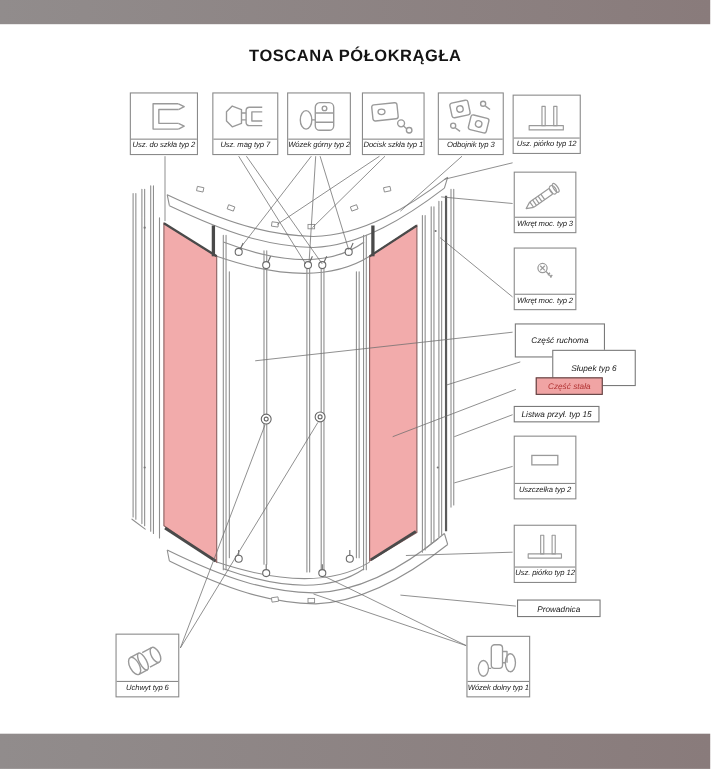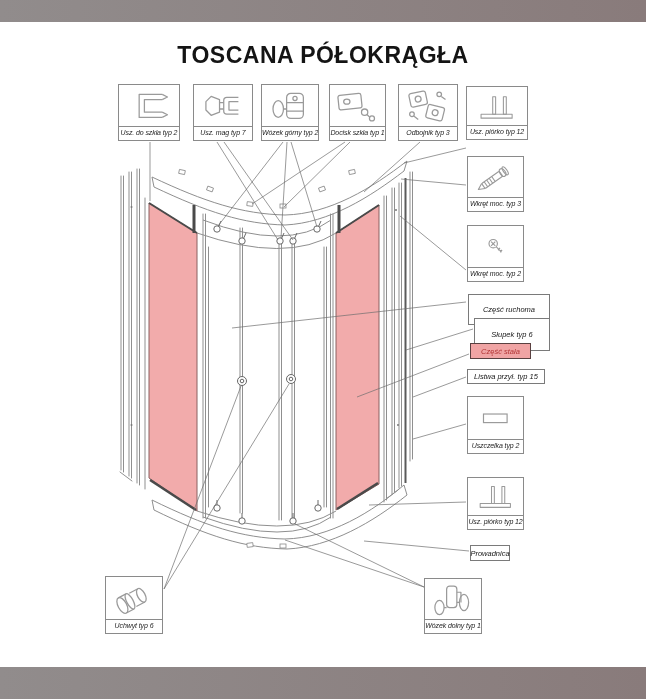--- a/index.html
+++ b/index.html
@@ -6,40 +6,40 @@
   .screen {
     position:relative; width:646px; height:699px; background:#ffffff;
     overflow:hidden; font-family:"Liberation Sans", sans-serif;
   }
   .band { position:absolute; left:0; width:100%;
     background:linear-gradient(90deg,#918c8c 0%,#897b7b 100%); }
   .band.top { top:0; height:22px; }
   .band.bottom { bottom:0; height:32px; }
   .title {
     position:absolute; top:42px; left:0; width:100%; text-align:center;
-    font-size:23px; font-weight:bold; letter-spacing:0.5px; color:#141414;
+    font-size:15px; font-weight:bold; letter-spacing:0.5px; color:#141414;
   }
   .diagram-svg { position:absolute; left:0; top:0; width:646px; height:699px; z-index:1; }
   .pbox {
     position:absolute; z-index:2; background:#fff; border:1px solid #8a8a8a;
     display:flex; flex-direction:column; box-sizing:border-box;
   }
   .pbox .icon-area { flex:1; display:flex; align-items:center; justify-content:center; overflow:hidden; }
   .pbox .icon-area svg { width:92%; height:92%; }
   .pbox .plabel {
     border-top:1px solid #8a8a8a; font-style:italic; font-size:7px; line-height:12px;
     height:13px; text-align:center; white-space:nowrap; overflow:hidden;
     color:#1c1c1c; letter-spacing:-0.1px;
   }
   .tag {
     position:absolute; z-index:2; background:#fff; border:1px solid #7a7a7a;
     font-style:italic; font-size:7.5px; display:flex; align-items:center; justify-content:center;
     color:#161616; box-sizing:border-box; white-space:nowrap;
   }
-  .tag.highlight { background:#f0a4a4; color:#b23434; border-color:#5a4040; }
+  .tag.highlight { background:#f0a4a4; color:#b23434; border-color:#5a4040;margin-left:17px; }
 </style>
 </head>
 <body>
 
 <div class="screen">
 
   <div class="band top"></div>
   <div class="band bottom"></div>
 
   <div class="title">TOSCANA PÓŁOKRĄGŁA</div>
@@ -257,21 +257,21 @@
       <svg viewBox="0 0 46 36" stroke="#9a9a9a" stroke-width="1.1" fill="none" stroke-linejoin="round">
         <circle cx="21" cy="15" r="4"></circle>
         <path d="M19,13 L23,17 M23,13 L19,17"></path>
         <path d="M24,18 L29,23 M25.5,21 L27.5,19 M27.5,23 L29.5,21"></path>
       </svg>
     </div>
     <div class="plabel">Wkręt moc. typ 2</div>
   </div>
 
   <div class="tag" style="left:468px;top:294px;width:82px;height:31px">Część ruchoma</div>
-  <div class="tag" style="left:474px;top:318px;width:76px;height:33px">Słupek typ 6</div>
+  <div class="tag" style="left:502px;top:318px;width:76px;height:33px">Słupek typ 6</div>
   <div class="tag highlight" style="left:470px;top:343px;width:61px;height:16px">Część stała</div>
   <div class="tag" style="left:467px;top:369px;width:78px;height:15px">Listwa przył. typ 15</div>
 
   <div class="pbox" style="left:467px;top:396px;width:57px;height:58px">
     <div class="icon-area">
       <svg viewBox="0 0 46 36" stroke="#9a9a9a" stroke-width="1.1" fill="none">
         <rect x="12" y="14" width="22" height="8"></rect>
       </svg>
     </div>
     <div class="plabel">Uszczelka typ 2</div>
@@ -281,21 +281,21 @@
     <div class="icon-area">
       <svg viewBox="0 0 46 36" stroke="#9a9a9a" stroke-width="1.1" fill="none" stroke-linejoin="round">
         <rect x="7" y="26" width="32" height="4"></rect>
         <rect x="19" y="8" width="3" height="18"></rect>
         <rect x="30" y="8" width="3" height="18"></rect>
       </svg>
     </div>
     <div class="plabel">Usz. piórko typ 12</div>
   </div>
 
-  <div class="tag" style="left:470px;top:545px;width:40px;height:16px">Prowadnica</div>
+  <div class="tag" style="left:470px;top:545px;width:76px;height:16px">Prowadnica</div>
 
   <div class="pbox" style="left:105px;top:576px;width:58px;height:58px">
     <div class="icon-area">
       <svg viewBox="0 0 46 36" stroke="#9a9a9a" stroke-width="1.2" fill="none" stroke-linejoin="round">
         <g transform="rotate(-28 23 19)">
           <ellipse cx="11" cy="19" rx="4" ry="8"></ellipse>
           <path d="M11,11 H19 M11,27 H19"></path>
           <ellipse cx="19" cy="19" rx="3" ry="8"></ellipse>
           <path d="M22,12 H31 M22,26 H31"></path>
           <ellipse cx="31" cy="19" rx="3.5" ry="7"></ellipse>

